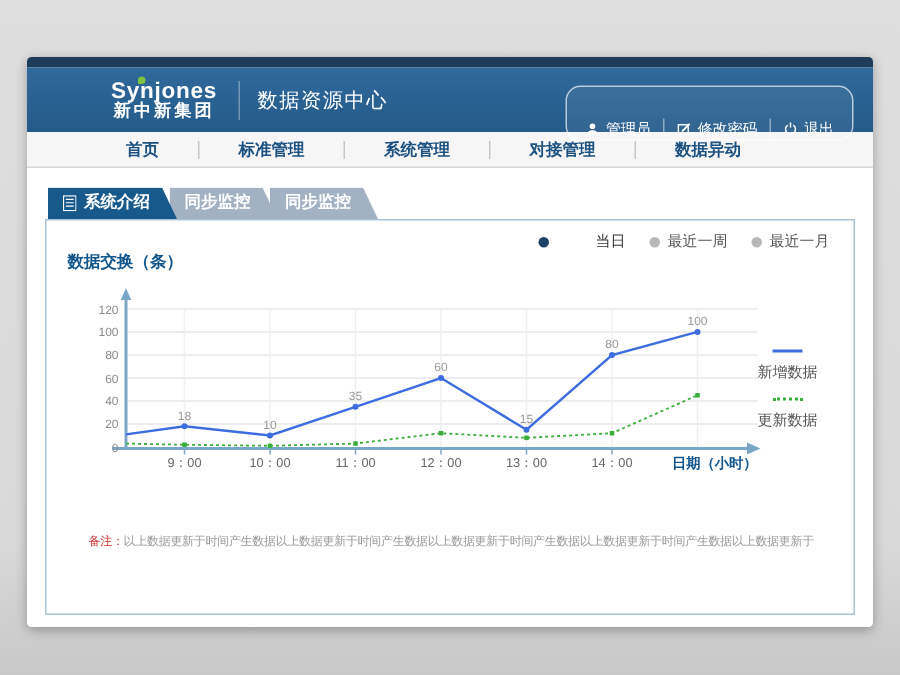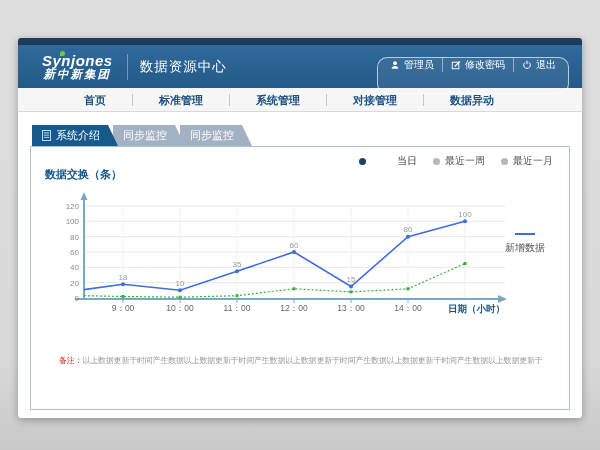--- a/index.html
+++ b/index.html
@@ -5,44 +5,44 @@
   * { margin:0; padding:0; box-sizing:border-box; }
   body { font-family:"Liberation Sans", sans-serif; }
   .stage { width:600px; height:450px; position:relative;
            background:linear-gradient(#dedede 0%, #d9d9d9 80%, #c8c8c8 100%); overflow:hidden; }
   .window { position:absolute; left:18px; top:38px; width:564px; height:380px;
             background:#fff; border-radius:3px; box-shadow:0 2px 8px rgba(0,0,0,.3); overflow:hidden; }
   .top-strip { height:7px; background:#1e3c59; }
   
   .header { height:43px; background:linear-gradient(#30699b, #235a89); position:relative;
             display:flex; align-items:center; color:#fff; }
-  .brand { margin-left:24px; text-align:center; position:relative; line-height:1.05;font-style:italic; }
+  .brand { margin-left:56px; text-align:center; position:relative; line-height:1.05; }
   .logo-text { font-size:15px; font-weight:bold; letter-spacing:.5px; display:block; }
   .logo-leaf { position:absolute; left:18px; top:-2px; width:5px; height:5px;
                background:#7dc242; border-radius:50% 50% 50% 0; }
   .logo-sub { font-size:11.5px; font-weight:bold; letter-spacing:2px; display:block; }
   .brand-divider { width:1px; height:26px; background:rgba(255,255,255,.35); margin:0 12px 0 14px; }
   .app-title { font-size:13.5px; letter-spacing:1px; }
-  .user-pill { position:absolute; right:13px; top:12px; height:37px; display:flex; align-items:flex-start;
+  .user-pill { position:absolute; right:13px; top:12px; height:37px; display:flex; align-items:flex-end;
                border:1px solid rgba(255,255,255,.65); border-radius:10px;
                background:rgba(255,255,255,.07); padding:0 4px; }
   .ub-item { display:flex; align-items:center; font-size:10px; color:#fff; padding:0 8px;
              cursor:pointer; white-space:nowrap; }
   .ub-item + .ub-item { border-left:1px solid rgba(255,255,255,.45); }
   .ub-icon { display:inline-flex; margin-right:4px; }
   
   .nav { height:24px; background:#f6f6f6; border-bottom:1px solid #d8d8d8;
          display:flex; align-items:center; padding-left:40px; }
   .nav-item { font-size:11px; font-weight:bold; color:#1c5180; padding:0 26px;
               line-height:24px; cursor:pointer; white-space:nowrap; }
   .nav-sep { width:1px; height:12px; background:#c6c6c6; }
   
   .content { padding:13px 12px 0 12px; background:#fff; }
   .tabs { display:flex; margin-left:2px; height:21px; }
-  .tab { height:21px; line-height:21px; color:#fff; font-size:11px; font-weight:normal;
+  .tab { height:21px; line-height:21px; color:#fff; font-size:11px; font-weight:bold;
          padding:0 18px 0 10px; margin-right:-5px; cursor:pointer; white-space:nowrap;
          clip-path:polygon(0 0, calc(100% - 10px) 0, 100% 100%, 0 100%);
          background:#a3b2c3; display:flex; align-items:center; }
   .tab.active { background:#18598c; z-index:2; position:relative; }
   .tab-icon { display:inline-flex; margin-right:5px; }
   
   .panel { position:relative; border:1px solid #a9c3d8; height:264px; background:#fff; }
   .period-group { position:absolute; top:7px; right:16px; display:flex; gap:16px; }
   .radio-item { display:flex; align-items:center; gap:5px; font-size:10px; color:#555; cursor:pointer; }
   .dot { width:7px; height:7px; border-radius:50%; background:#b7b7b7; }
@@ -215,20 +215,24 @@
             <circle cx="355" cy="53.666666666666664" r="2" fill="#3e6de0"></circle>
             <text x="355" y="49.166666666666664" font-size="8" fill="#999" font-family="Liberation Sans, sans-serif" text-anchor="middle">80</text>
             <circle cx="412" cy="38.33333333333333" r="2" fill="#3e6de0"></circle>
             <text x="412" y="33.83333333333333" font-size="8" fill="#999" font-family="Liberation Sans, sans-serif" text-anchor="middle">100</text>
           </svg>
         <div class="legend">
             <div class="legend-item">
               <span class="swatch solid" style="border-top-color: rgb(62, 109, 224);"></span>
               <span>新增数据</span>
             </div>
+            <div class="legend-item">
+              <span class="swatch dotted" style="border-top-color: rgb(58, 174, 58);"></span>
+              <span>更新数据</span>
+            </div>
           </div>
         <div class="note">
           <span class="note-prefix">备注：</span><span>以上数据更新于时间产生数据以上数据更新于时间产生数据以上数据更新于时间产生数据以上数据更新于时间产生数据以上数据更新于</span>
         </div>
       </div>
     </div>
   </div>
 </div>
 
 </body></html>

